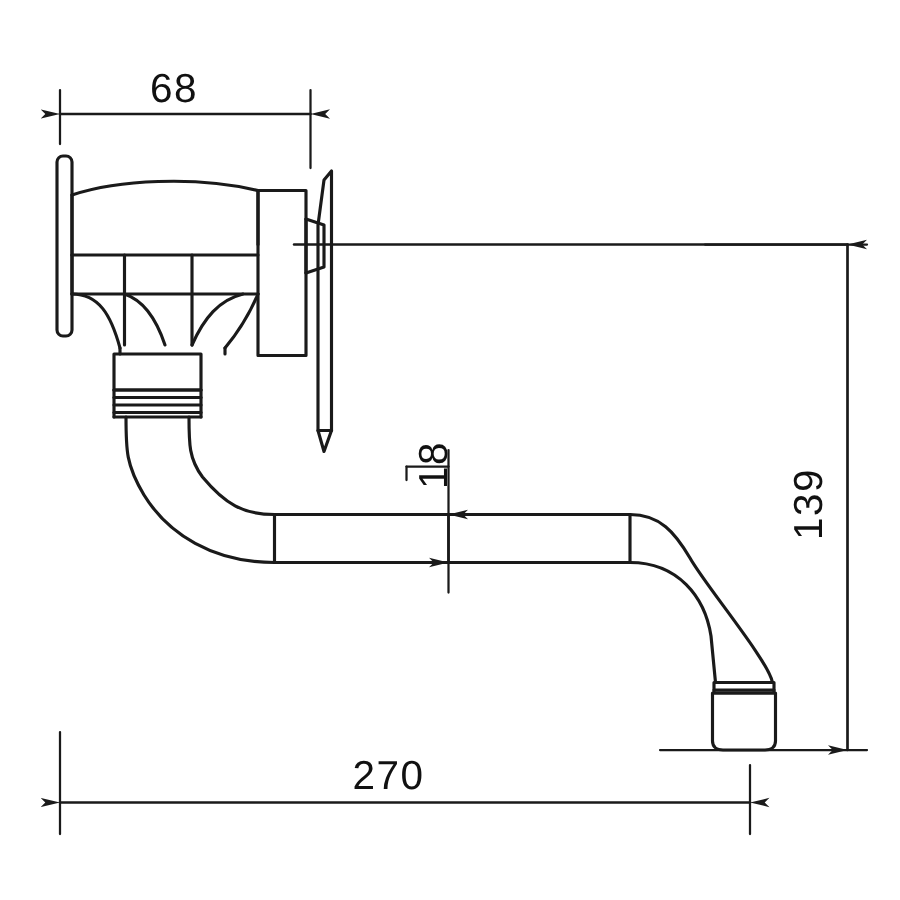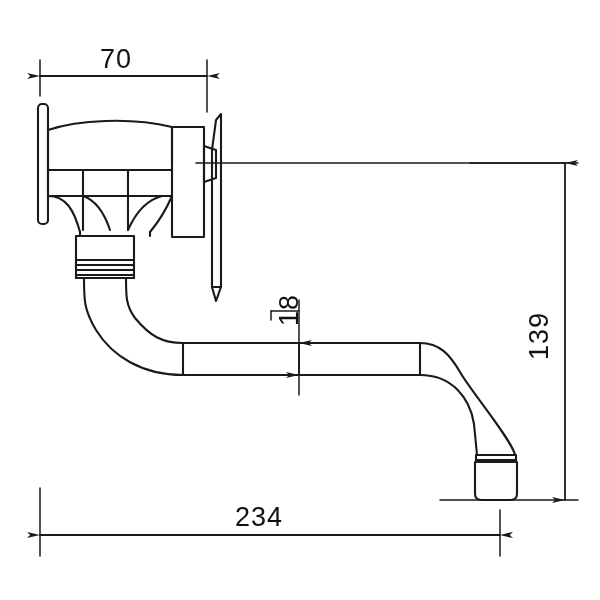--- a/index.html
+++ b/index.html
@@ -184,21 +184,21 @@
 
       <g>
         <path d="M40,488 L40,556" stroke-width="1.5"></path>
         <path d="M500,510 L500,556" stroke-width="1.5"></path>
         <path d="M40,535 L500,535" stroke-width="1.8" marker-start="url(#arrL)" marker-end="url(#arrR)"></path>
       </g>
 
     </g>
   </svg>
 
-  <div class="dim-text" id="dim-87-label">70</div>
+  <div class="dim-text" id="dim-87-label">68</div>
 
   <div class="dim-text" id="dim-18-label">18</div>
 
   <div class="dim-text" id="dim-139-label">139</div>
 
-  <div class="dim-text" id="dim-234-label">234</div>
+  <div class="dim-text" id="dim-234-label">270</div>
 
 </div>
 
 </body></html>

